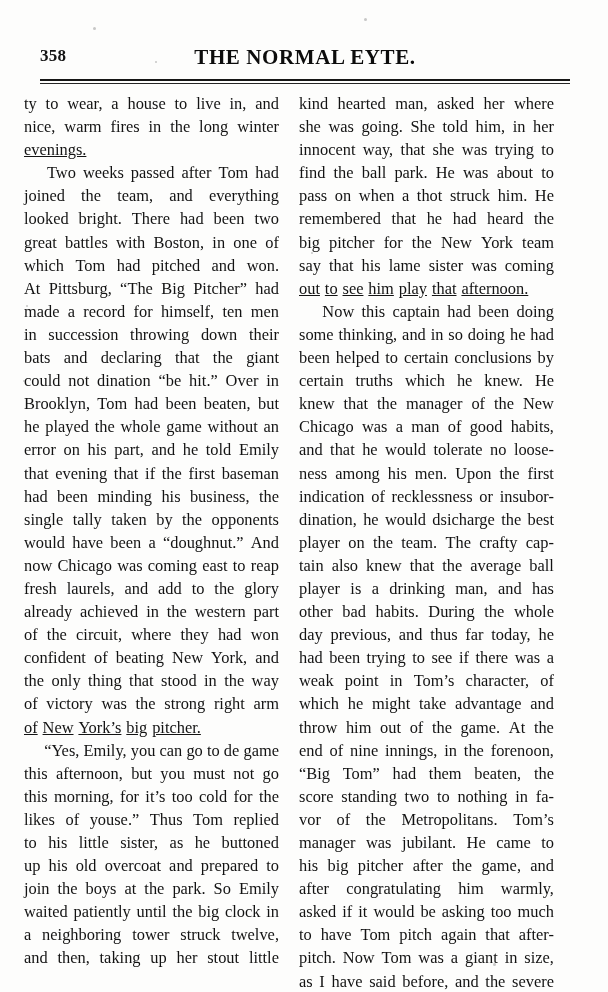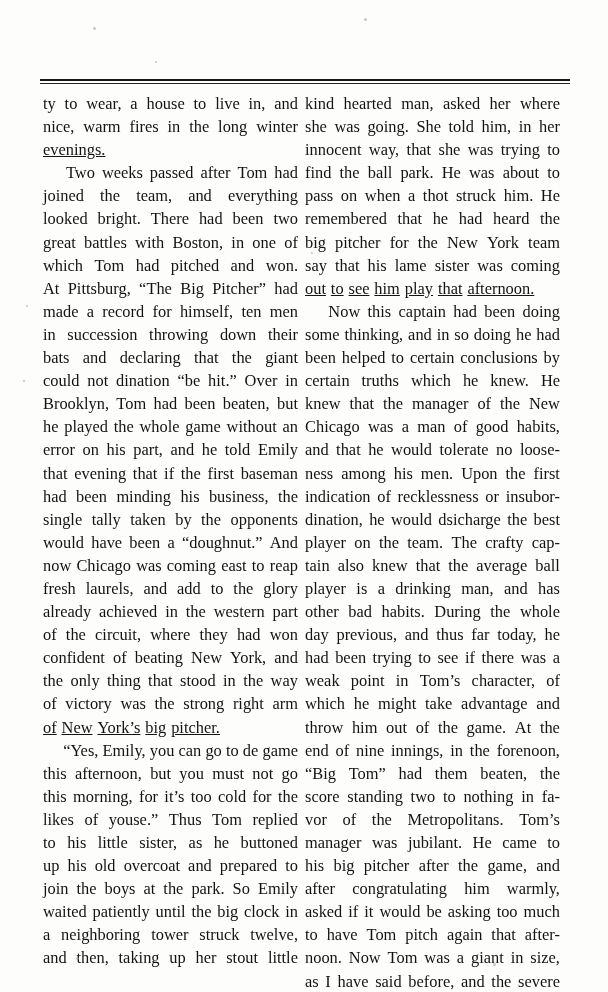--- a/index.html
+++ b/index.html
@@ -66,25 +66,25 @@
     height: 2px;
   }
   .rule-thin {
     height: 1px;
     background: #262626;
   }
 
   
   .columns {
     position: absolute;
-    left: 43px;
+    left: 24px;
     top: 92px;
     width: 530px;
     display: flex;
-    gap: 7px;
+    gap: 20px;
   }
   .col {
     width: 255px;
   }
 
   .para {
     margin: 0;
   }
   .para + .para {
     margin-top: 0px;
@@ -133,20 +133,24 @@
     background: #9a9a9a;
     border-radius: 50%;
     opacity: 0.55;
   }
 </style>
 </head>
 <body>
 
 <div class="page">
 
+  <div class="runhead">
+    <span class="folio">358</span>
+    <span class="runtitle">THE NORMAL EYTE.</span>
+  </div>
 
   <div class="rule-wrap">
     <div class="rule-thick"></div>
     <div class="rule-gap"></div>
     <div class="rule-thin"></div>
   </div>
 
   <div class="columns">
     <div class="col">
         <p class="para">
@@ -228,21 +232,21 @@
           <span class="ln"><i>throw</i><i>him</i><i>out</i><i>of</i><i>the</i><i>game.</i><i>At</i><i>the</i></span>
           <span class="ln"><i>end</i><i>of</i><i>nine</i><i>innings,</i><i>in</i><i>the</i><i>forenoon,</i></span>
           <span class="ln"><i>“Big</i><i>Tom”</i><i>had</i><i>them</i><i>beaten,</i><i>the</i></span>
           <span class="ln"><i>score</i><i>standing</i><i>two</i><i>to</i><i>nothing</i><i>in</i><i>fa-</i></span>
           <span class="ln"><i>vor</i><i>of</i><i>the</i><i>Metropolitans.</i><i>Tom’s</i></span>
           <span class="ln"><i>manager</i><i>was</i><i>jubilant.</i><i>He</i><i>came</i><i>to</i></span>
           <span class="ln"><i>his</i><i>big</i><i>pitcher</i><i>after</i><i>the</i><i>game,</i><i>and</i></span>
           <span class="ln"><i>after</i><i>congratulating</i><i>him</i><i>warmly,</i></span>
           <span class="ln"><i>asked</i><i>if</i><i>it</i><i>would</i><i>be</i><i>asking</i><i>too</i><i>much</i></span>
           <span class="ln"><i>to</i><i>have</i><i>Tom</i><i>pitch</i><i>again</i><i>that</i><i>after-</i></span>
-          <span class="ln"><i>noon.</i><i>Now</i><i>Tom</i><i>was</i><i>a</i><i>giant</i><i>in</i><i>size,</i></span>
+          <span class="ln"><i>pitch.</i><i>Now</i><i>Tom</i><i>was</i><i>a</i><i>giant</i><i>in</i><i>size,</i></span>
           <span class="ln"><i>as</i><i>I</i><i>have</i><i>said</i><i>before,</i><i>and</i><i>the</i><i>severe</i></span>
         </p>
       </div>
   </div>
 
   <div class="speck" style="left:93px;  top:27px;  width:3px; height:3px;"></div>
   <div class="speck" style="left:364px; top:18px;  width:3px; height:3px;"></div>
   <div class="speck" style="left:155px; top:61px;  width:2px; height:2px;"></div>
   <div class="speck" style="left:76px;  top:957px; width:3px; height:3px;"></div>
   <div class="speck" style="left:493px; top:963px; width:3px; height:3px;"></div>

